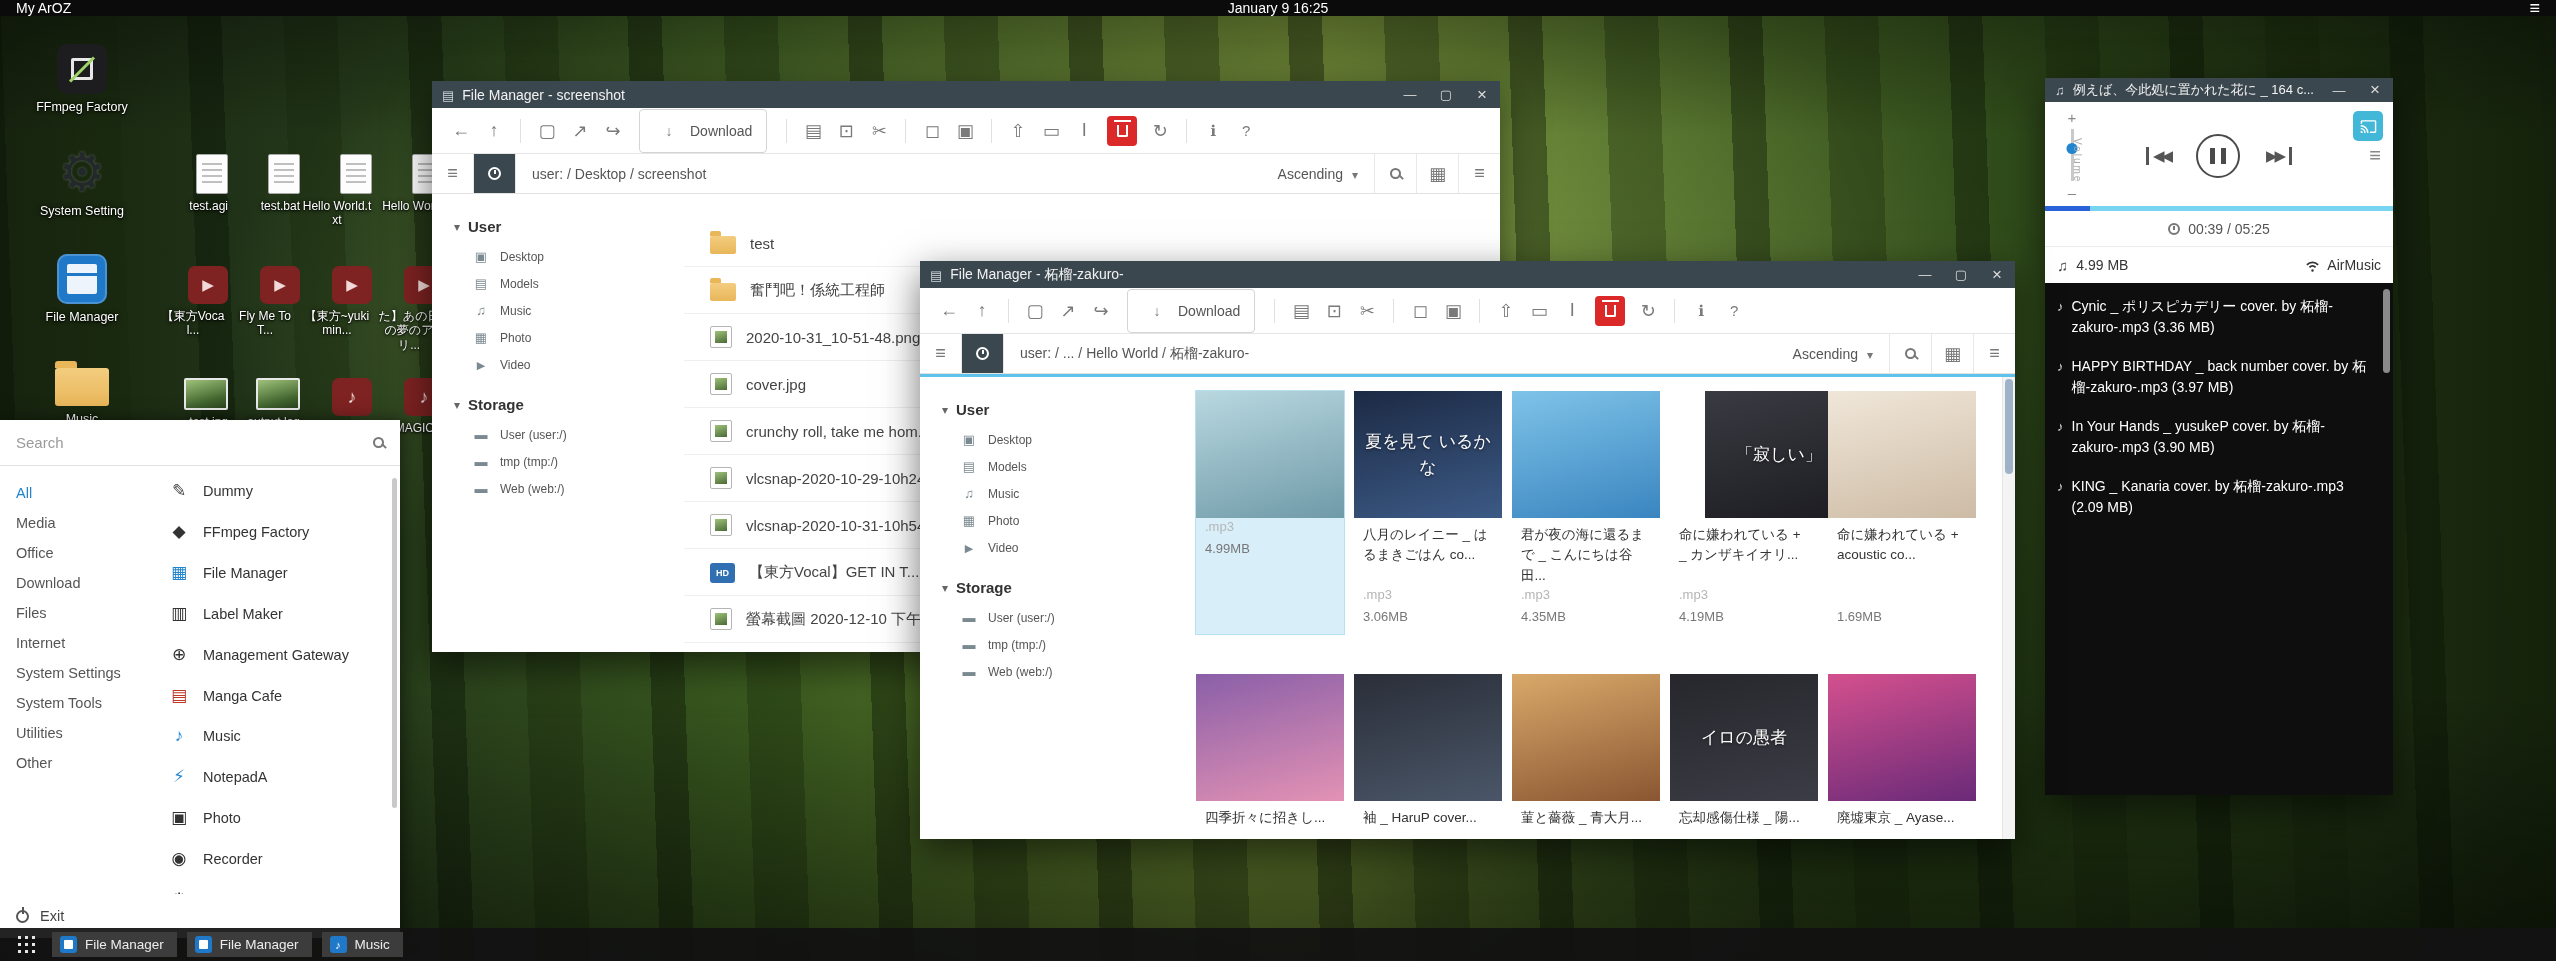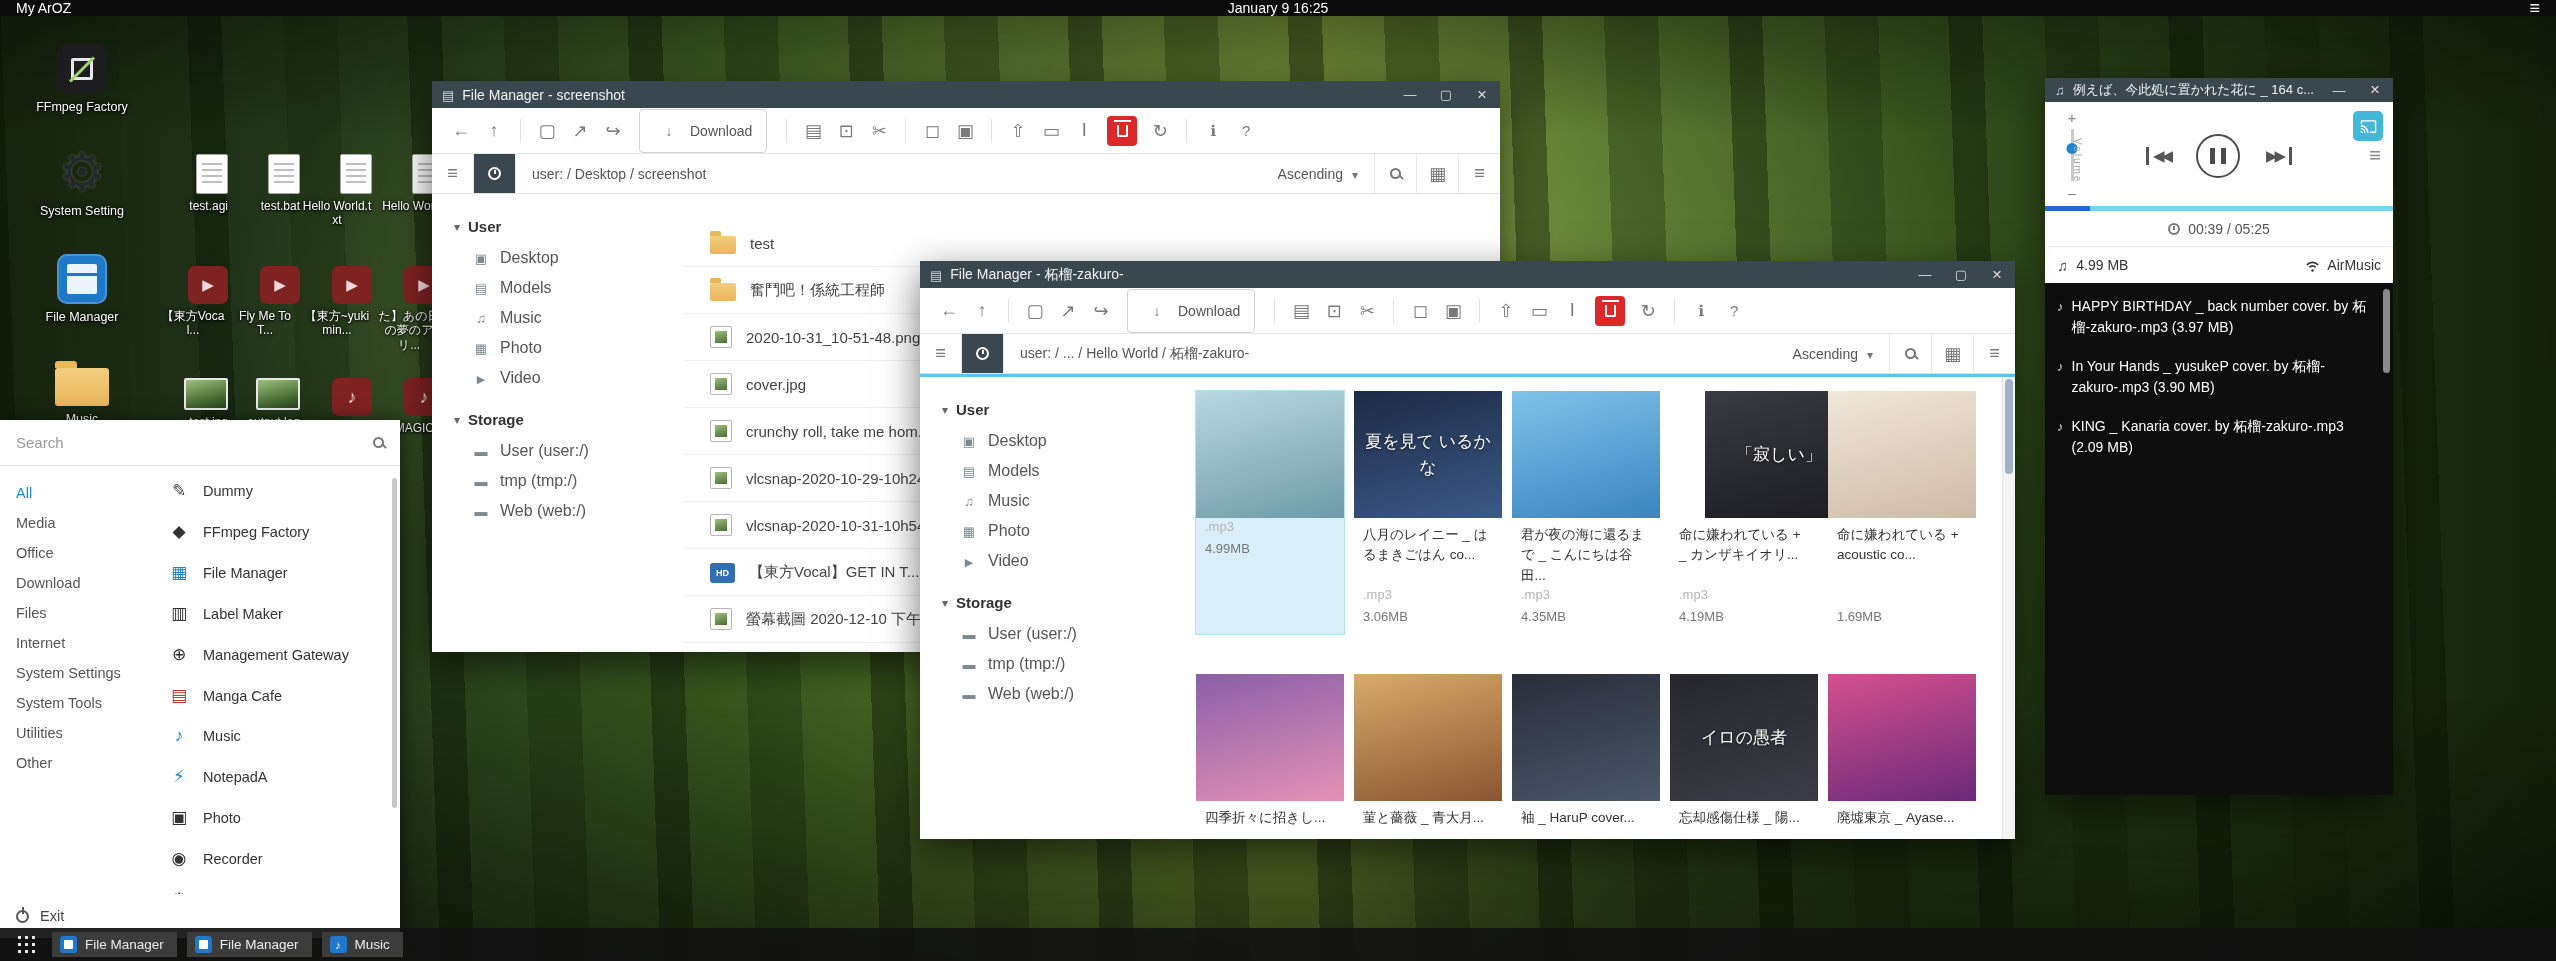--- a/index.html
+++ b/index.html
@@ -119,21 +119,21 @@
   .caret::before{content:"▾";color:#777;font-size:12px}
   .mag{position:relative;width:11px;height:11px;border:2px solid #777;border-radius:50%;display:inline-block}
   .mag::after{content:"";position:absolute;width:6px;height:2px;background:#777;right:-5px;bottom:-1px;transform:rotate(45deg)}
 
   .wbody{flex:1;display:flex;overflow:hidden;background:#fff}
   .w2 .wbody{border-top:3px solid #5ec2ea}
   .side{width:252px;flex:0 0 auto;padding:20px 0 0 22px;overflow:hidden}
   .side-h{font-size:15px;color:#333;font-weight:bold;margin:4px 0 8px 0;display:flex;align-items:center;gap:8px}
   .side-h::before{content:"▾";color:#666;font-size:12px}
   .side-list{margin-bottom:18px}
-  .side-item{display:flex;align-items:center;gap:10px;padding:6px 0 6px 18px;font-size:16px;color:#555;cursor:pointer}
+  .side-item{display:flex;align-items:center;gap:10px;padding:6px 0 6px 18px;font-size:12px;color:#555;cursor:pointer}
   .si{width:18px;text-align:center;color:#7a8a90;font-size:13px}
   .si.desktop::before{content:"▣"}
   .si.models::before{content:"▤"}
   .si.music::before{content:"♫"}
   .si.photo::before{content:"▦"}
   .si.video::before{content:"▶";font-size:11px}
   .si.drive::before{content:"▬"}
 
   .flist{flex:1;padding-top:26px;overflow:hidden}
   .frow{display:flex;align-items:center;gap:14px;height:47px;border-bottom:1px solid #efefef;padding-left:26px;font-size:15px;color:#444;cursor:pointer}
@@ -660,31 +660,31 @@
           <div class="tsize">1.69MB</div>
         </div>
           <div class="tile">
           <div class="thumb" style="background: linear-gradient(165deg, rgb(138, 95, 168), rgb(227, 146, 180));">
             <span class="art-text"></span>
           </div>
           <div class="tname">四季折々に招きし...</div>
 
         </div>
           <div class="tile">
+          <div class="thumb" style="background: linear-gradient(165deg, rgb(42, 46, 56), rgb(74, 86, 104));">
+            <span class="art-text"></span>
+          </div>
+          <div class="tname">袖 _ HaruP cover...</div>
+
+        </div>
+          <div class="tile">
           <div class="thumb" style="background: linear-gradient(165deg, rgb(217, 169, 106), rgb(138, 86, 50));">
             <span class="art-text"></span>
           </div>
           <div class="tname">菫と薔薇 _ 青大月...</div>
-
-        </div>
-          <div class="tile">
-          <div class="thumb" style="background: linear-gradient(165deg, rgb(42, 46, 56), rgb(74, 86, 104));">
-            <span class="art-text"></span>
-          </div>
-          <div class="tname">袖 _ HaruP cover...</div>
 
         </div>
           <div class="tile">
           <div class="thumb" style="background: linear-gradient(165deg, rgb(38, 38, 44), rgb(60, 60, 70));">
             <span class="art-text">イロの愚者</span>
           </div>
           <div class="tname">忘却感傷仕様 _ 陽...</div>
 
         </div>
           <div class="tile">
@@ -747,20 +747,24 @@
     <span class="pi-right">
       <svg width="15" height="15" viewBox="0 0 24 24">
           <path fill="#333333" d="M12 18a2 2 0 1 0 .001 4.001A2 2 0 0 0 12 18Zm-6-4.2 2.1 2.1a5.5 5.5 0 0 1 7.8 0l2.1-2.1a8.5 8.5 0 0 0-12 0ZM2 9.8l2.1 2.1a11 11 0 0 1 15.8 0L22 9.8a14 14 0 0 0-20 0Z"></path>
         </svg>
       <span>AirMusic</span>
     </span>
   </div>
   <div class="plist">
     <div>
 
+    <div class="plitem">
+        <span class="plnote"></span>
+        <span>Cynic _ ポリスピカデリー cover. by 柘榴-zakuro-.mp3 (3.36 MB)</span>
+      </div>
         <div class="plitem">
         <span class="plnote"></span>
         <span>HAPPY BIRTHDAY _ back number cover. by 柘榴-zakuro-.mp3 (3.97 MB)</span>
       </div>
         <div class="plitem">
         <span class="plnote"></span>
         <span>In Your Hands _ yusukeP cover. by 柘榴-zakuro-.mp3 (3.90 MB)</span>
       </div>
         <div class="plitem">
         <span class="plnote"></span>

